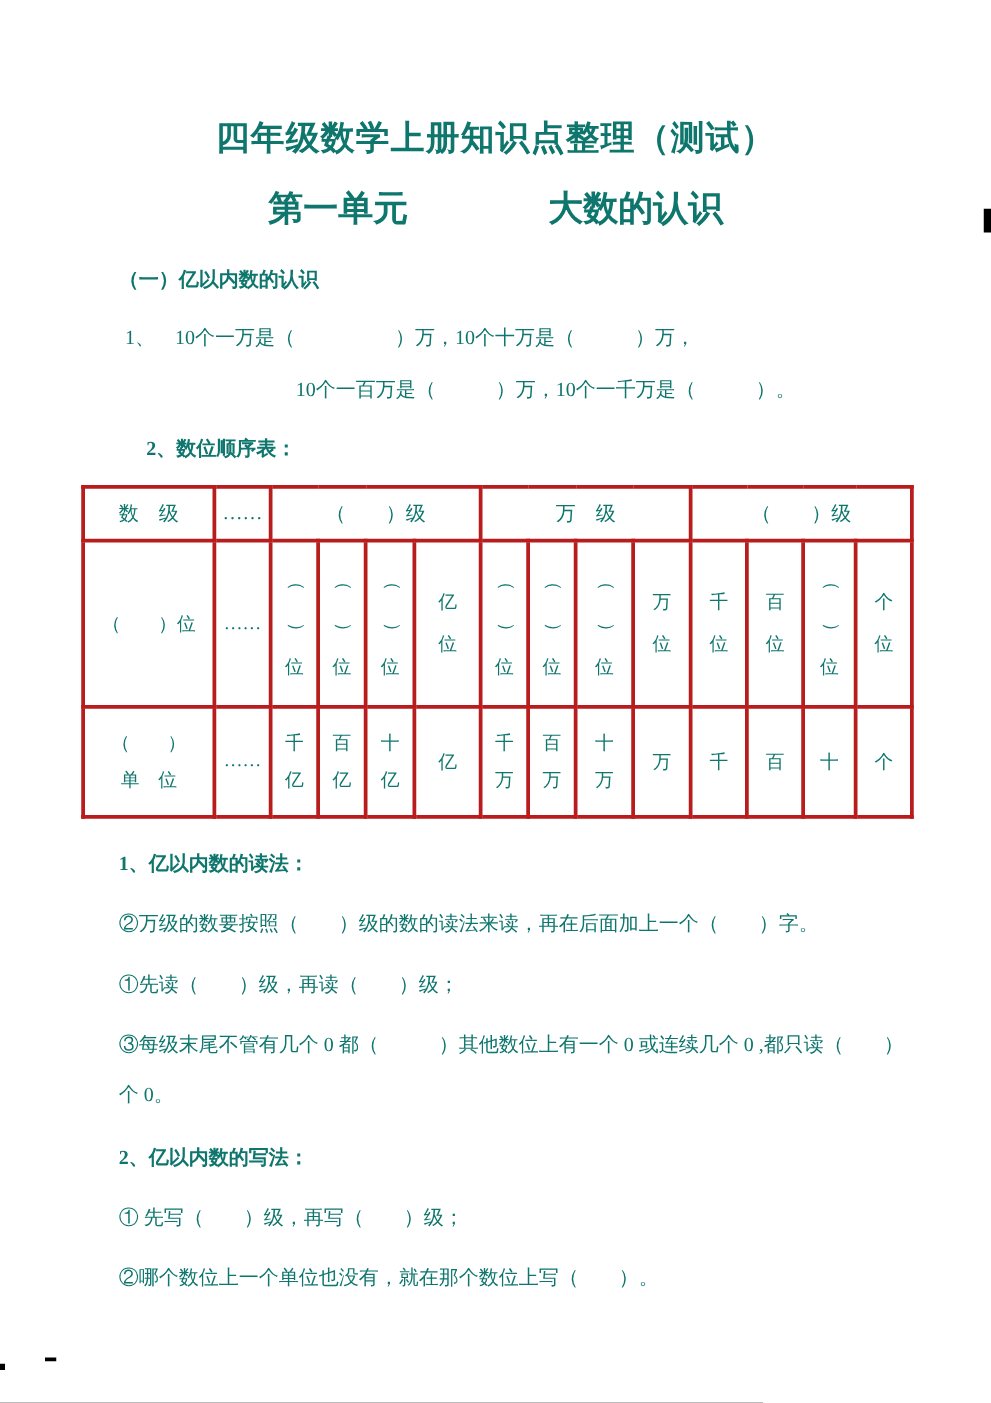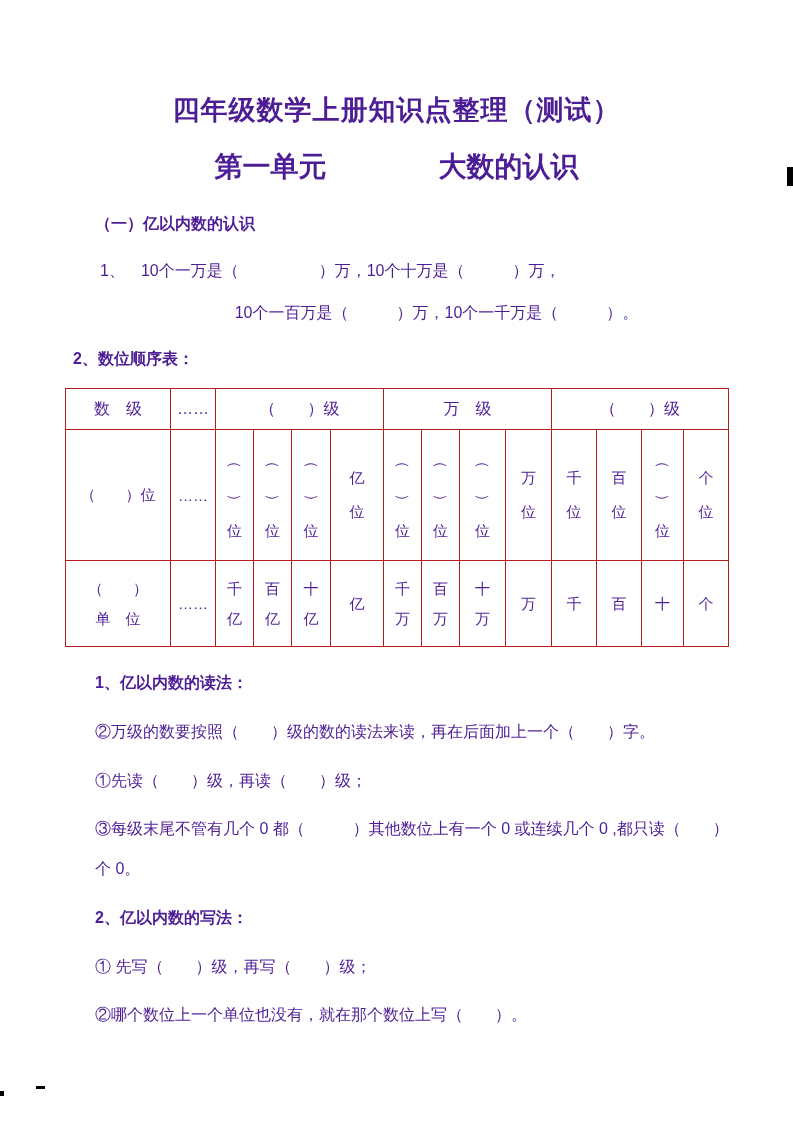--- a/index.html
+++ b/index.html
@@ -1,22 +1,22 @@
 <!DOCTYPE html>
 <html><head>
 <meta charset="utf-8">
 <style>
   html,body { margin:0; padding:0; background:#888; }
   .page {
     position:relative;
     width:793px; height:1122px;
     margin:0 auto;
     background:#ffffff;
-    color:#4c1d95;
-    font-family:Liberation Sans, sans-serif;
+    color:#0f766e;
+    font-family:Liberation Serif, serif;
     overflow:hidden;
   }
   .artifact { position:absolute; background:#000; }
   .artifact.top-right { right:0; top:167px; width:6px; height:19px; }
   .artifact.bottom-left1 { left:36px; top:1086px; width:9px; height:3px; }
   .artifact.bottom-left2 { left:0px; top:1091px; width:4px; height:5px; }
 
   .title {
     margin:0; padding-top:92px;
     text-align:center;
@@ -46,37 +46,37 @@
     margin:28px 0 0 95px;
     font-size:16px; font-weight:700;
   }
   .body-line {
     margin:25px 60px 0 100px;
     font-size:16px; line-height:1.35;
   }
   .body-line.indent { margin-left:140px; }
   .body-line.tight { margin-top:20px;text-align:center; }
   .sub-head {
-    margin:26px 0 0 73px;
+    margin:26px 0 0 117px;
     font-size:16px; font-weight:700;
   }
   .rule-line {
     margin:27px 55px 0 95px;
     font-size:16px; line-height:1.35;
   }
 
   table.pv {
     margin:18px 0 0 65px;
     border-collapse:collapse;
     table-layout:fixed;
     width:663px;
     font-size:15px;
   }
   table.pv td {
-    border:1px solid #b91c1c;
+    border:3px solid #b91c1c;
     text-align:center;
     vertical-align:middle;
     padding:0;
     overflow:hidden;
   }
   tr.hrow td { height:40px; font-size:16px; }
   tr.r2 td { height:130px; }
   tr.r3 td { height:85px; }
   td.pre { white-space:pre-line; line-height:2.3; }
   tr.r3 td.pre { line-height:2.0; }

